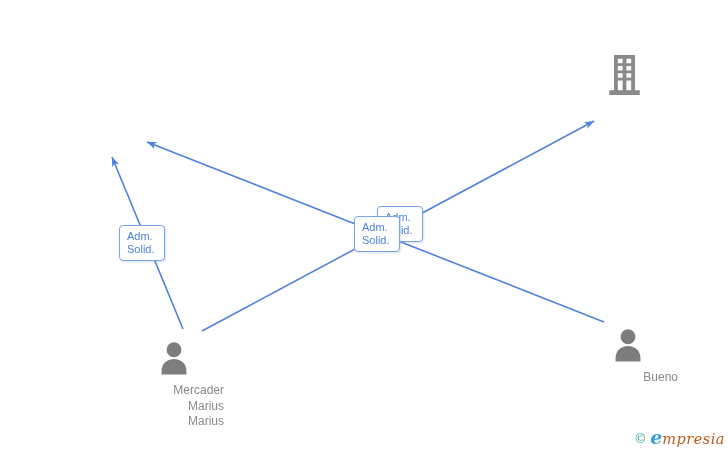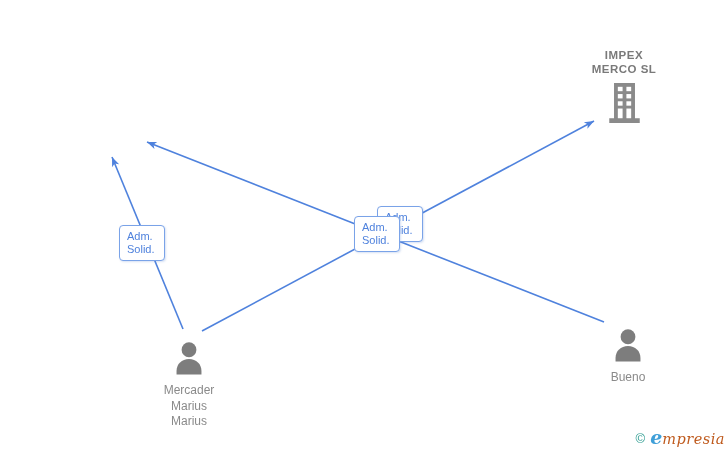--- a/index.html
+++ b/index.html
@@ -64,54 +64,53 @@
     <line class="edge" x1="202" y1="331" x2="594" y2="121" marker-end="url(#arrowhead)"></line>
     <line class="edge" x1="604" y1="322" x2="147" y2="142" marker-end="url(#arrowhead)"></line>
   </svg>
 
   <div class="rel-label" style="left:119px;top:225px;">Adm. Solid.</div>
   <div class="rel-label back" style="left:377px;top:206px;">Adm. Solid.</div>
   <div class="rel-label front" style="left:354px;top:216px;">Adm. Solid.</div>
 
 
   <div class="node" style="left:570px;top:48px;width:108px;">
-    <div class="company-name narrow">IMPEX MERCO SL</div>
     <span class="icon-wrap">
       <svg width="33" height="40" viewBox="0 0 34 42" class="building-gray">
         <rect x="6" y="0" width="22" height="38"></rect>
         <rect x="1" y="37" width="32" height="5"></rect>
         <g fill="#ffffff">
           <rect x="10" y="4" width="5" height="4.6"></rect>
             <rect x="19" y="4" width="5" height="4.6"></rect>
           <rect x="10" y="11.6" width="5" height="4.6"></rect>
             <rect x="19" y="11.6" width="5" height="4.6"></rect>
           <rect x="10" y="19.2" width="5" height="4.6"></rect>
             <rect x="19" y="19.2" width="5" height="4.6"></rect>
           <rect x="10" y="26.8" width="5" height="10.2"></rect>
             <rect x="19" y="26.8" width="5" height="10.2"></rect>
         </g>
       </svg>
     </span>
   </div>
 
-  <div class="node" style="left:139px;top:334px;width:100px;">
+  <div class="node" style="left:124px;top:334px;width:100px;text-align:right;">
     <span class="icon-wrap">
       <svg width="40" height="37" viewBox="0 0 40 38" class="person-fill">
         <circle cx="20" cy="9" r="7.6"></circle>
         <path d="M20 18.5 c-7.4 0 -12.8 5.2 -12.8 12.2 V 34.5 h 25.6 v -3.8 c 0 -7 -5.4 -12.2 -12.8 -12.2 z"></path>
       </svg>
     </span>
     <div class="person-name">
       <span>Mercader</span>
       <span>Marius</span>
       <span>Marius</span>
     </div>
   </div>
 
-  <div class="node" style="left:578px;top:321px;width:100px;">
+  <div class="node" style="left:578px;top:321px;width:100px;text-align:right;">
     <span class="icon-wrap">
       <svg width="40" height="37" viewBox="0 0 40 38" class="person-fill">
         <circle cx="20" cy="9" r="7.6"></circle>
         <path d="M20 18.5 c-7.4 0 -12.8 5.2 -12.8 12.2 V 34.5 h 25.6 v -3.8 c 0 -7 -5.4 -12.2 -12.8 -12.2 z"></path>
       </svg>
     </span>
     <div class="person-name">
       <span>Bueno</span>
     </div>
   </div>

